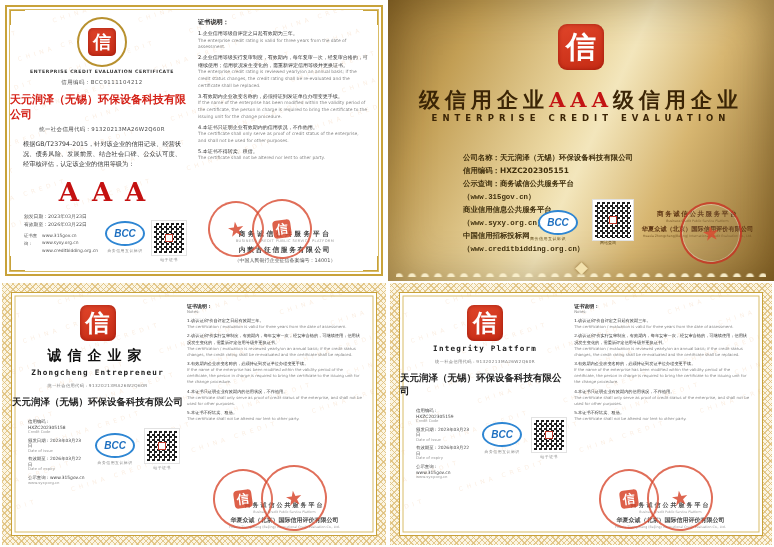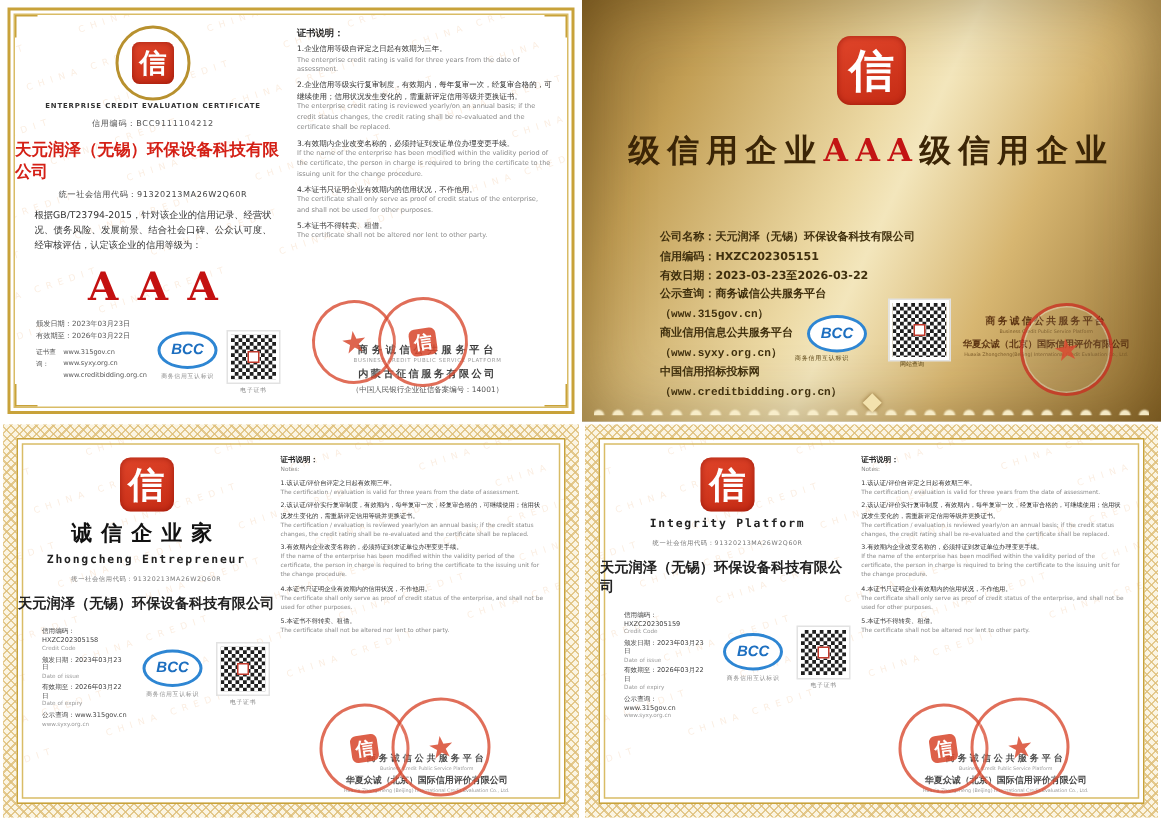--- a/index.html
+++ b/index.html
@@ -84,21 +84,21 @@
 
   
   .tr-body{position:relative;width:100%;height:100%;}
   .tr-seal{position:absolute;left:50%;top:24px;transform:translateX(-50%);}
   .tr-seal .seal-sq{width:46px;height:46px;font-size:30px;border-radius:9px;}
   .tr-title{position:absolute;top:86px;width:100%;text-align:center;
             font:bold 21px "DejaVu Serif","Liberation Serif",serif;letter-spacing:5px;color:#3b2506;}
   .tr-title .red{color:#c31414;}
   .tr-sub{position:absolute;top:113px;width:100%;text-align:center;font-size:8.5px;font-weight:bold;
           letter-spacing:5px;color:#3b2506;}
-  .tr-info{position:absolute;left:52px;top:152px;font-size:7.4px;font-weight:bold;color:#40300e;line-height:1.75;}
+  .tr-info{position:absolute;left:75px;top:152px;font-size:7.4px;font-weight:bold;color:#40300e;line-height:1.75;}
   .tr-q{white-space:pre-line;font-family:Liberation Mono, monospace;}
   .tr-bcc{position:absolute;left:150px;top:210px;}
   .tr-bcc-lab{position:absolute;left:142px;top:236px;font-size:4px;color:#5a4414;letter-spacing:.5px;}
   .tr-qr{position:absolute;left:205px;top:200px;width:36px;height:36px;}
   .tr-qr-lab{position:absolute;left:212px;top:240px;font-size:4px;color:#5a4414;}
   .tr-issuer{position:absolute;right:14px;top:210px;width:125px;text-align:center;color:#5f3714;}
   .tr-iss1{font-size:6.6px;font-weight:bold;letter-spacing:1.5px;}
   .tr-iss1e{font-size:3.2px;color:#7a5a28;}
   .tr-iss2{font-size:6.2px;font-weight:bold;margin-top:2px;}
   .tr-iss2e{font-size:3.2px;color:#7a5a28;}
@@ -209,24 +209,24 @@
       </div>
     </div>
   </div>
 
   <div class="cert c-tr">
     <div class="tr-body">
       <div class="tr-seal">
         <div class="seal-sq">信</div>
       </div>
       <div class="tr-title"><span>级信用企业</span><span class="red">AAA</span><span>级信用企业</span></div>
+      <div class="tr-sub">ENTERPRISE CREDIT EVALUATION</div>
       <div class="tr-info">
         <div>公司名称：天元润泽（无锡）环保设备科技有限公司</div>
         <div>信用编码：HXZC202305151</div>
-        <div>有效日期：2023-03-23至2026-03-22</div>
         <div class="tr-q">公示查询：商务诚信公共服务平台
                 （www.315gov.cn）
                 商业信用信息公共服务平台
                 （www.syxy.org.cn）
                 中国信用招标投标网
                 （www.creditbidding.org.cn）</div>
       </div>
       <div class="bcc tr-bcc">BCC</div>
       <div class="tr-bcc-lab">商务信用互认标识</div>
       <div class="qr tr-qr"></div>

